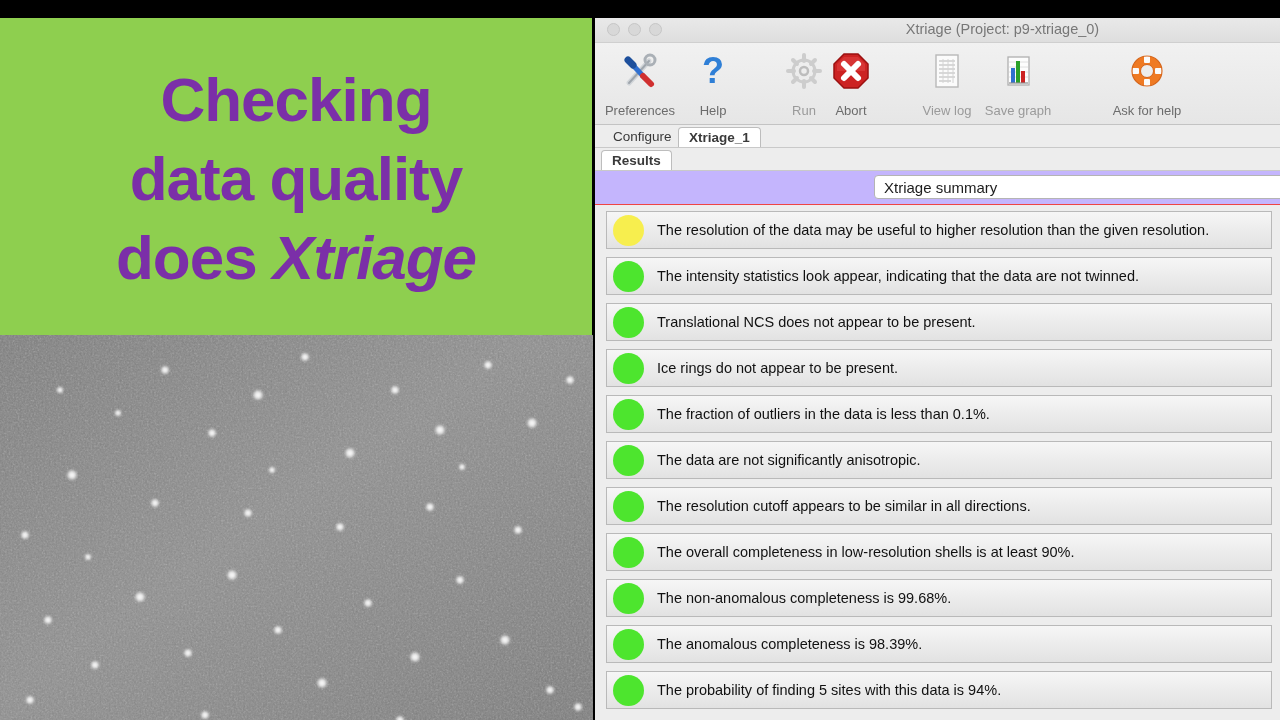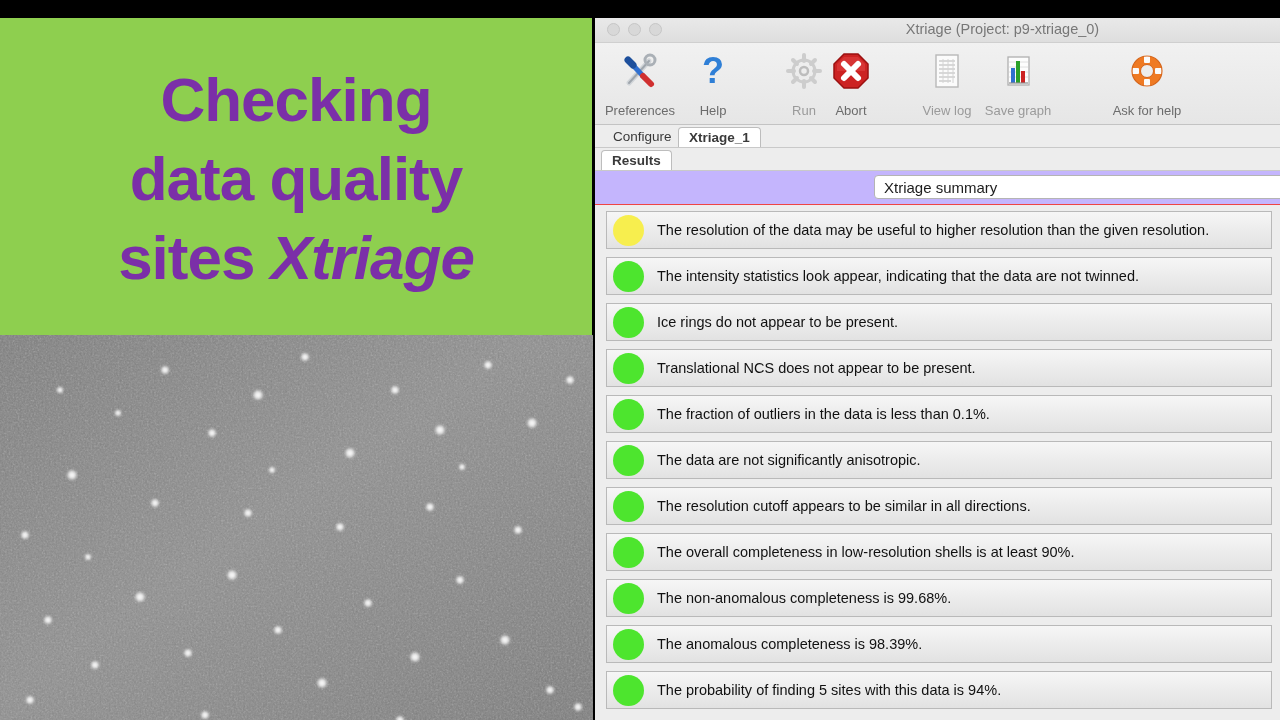--- a/index.html
+++ b/index.html
@@ -248,21 +248,21 @@
 </style>
 </head>
 <body>
 
 <div class="screen">
 
   <div class="slide">
     <div class="slide-title">
       <div class="slide-line">Checking</div>
       <div class="slide-line">data quality</div>
-      <div class="slide-line"><span>sites </span><span class="ital">Xtriage</span></div>
+      <div class="slide-line"><span>does </span><span class="ital">Xtriage</span></div>
     </div>
 
     <div class="diffraction">
       <svg viewBox="0 0 593 403" preserveAspectRatio="none">
         <defs>
           <linearGradient id="bgGrad" x1="0" y1="0" x2="1" y2="1">
             <stop offset="0%" stop-color="#7d7d7d"></stop>
             <stop offset="45%" stop-color="#8e8e8e"></stop>
             <stop offset="100%" stop-color="#7a7a7a"></stop>
           </linearGradient>
@@ -488,30 +488,30 @@
         <div class="result-text">The resolution of the data may be useful to higher resolution than the given resolution.</div>
       </div>
 
       <div class="result-row">
         <div class="bullet" style="background:#4DE52E;"></div>
         <div class="result-text">The intensity statistics look appear, indicating that the data are not twinned.</div>
       </div>
 
       <div class="result-row">
         <div class="bullet" style="background:#4DE52E;"></div>
+        <div class="result-text">Translational NCS does not appear to be present.</div>
+      </div>
+
+      <div class="result-row">
+        <div class="bullet" style="background:#4DE52E;"></div>
         <div class="result-text">Ice rings do not appear to be present.</div>
       </div>
 
       <div class="result-row">
         <div class="bullet" style="background:#4DE52E;"></div>
-        <div class="result-text">Translational NCS does not appear to be present.</div>
-      </div>
-
-      <div class="result-row">
-        <div class="bullet" style="background:#4DE52E;"></div>
         <div class="result-text">The fraction of outliers in the data is less than 0.1%.</div>
       </div>
 
       <div class="result-row">
         <div class="bullet" style="background:#4DE52E;"></div>
         <div class="result-text">The data are not significantly anisotropic.</div>
       </div>
 
       <div class="result-row">
         <div class="bullet" style="background:#4DE52E;"></div>

